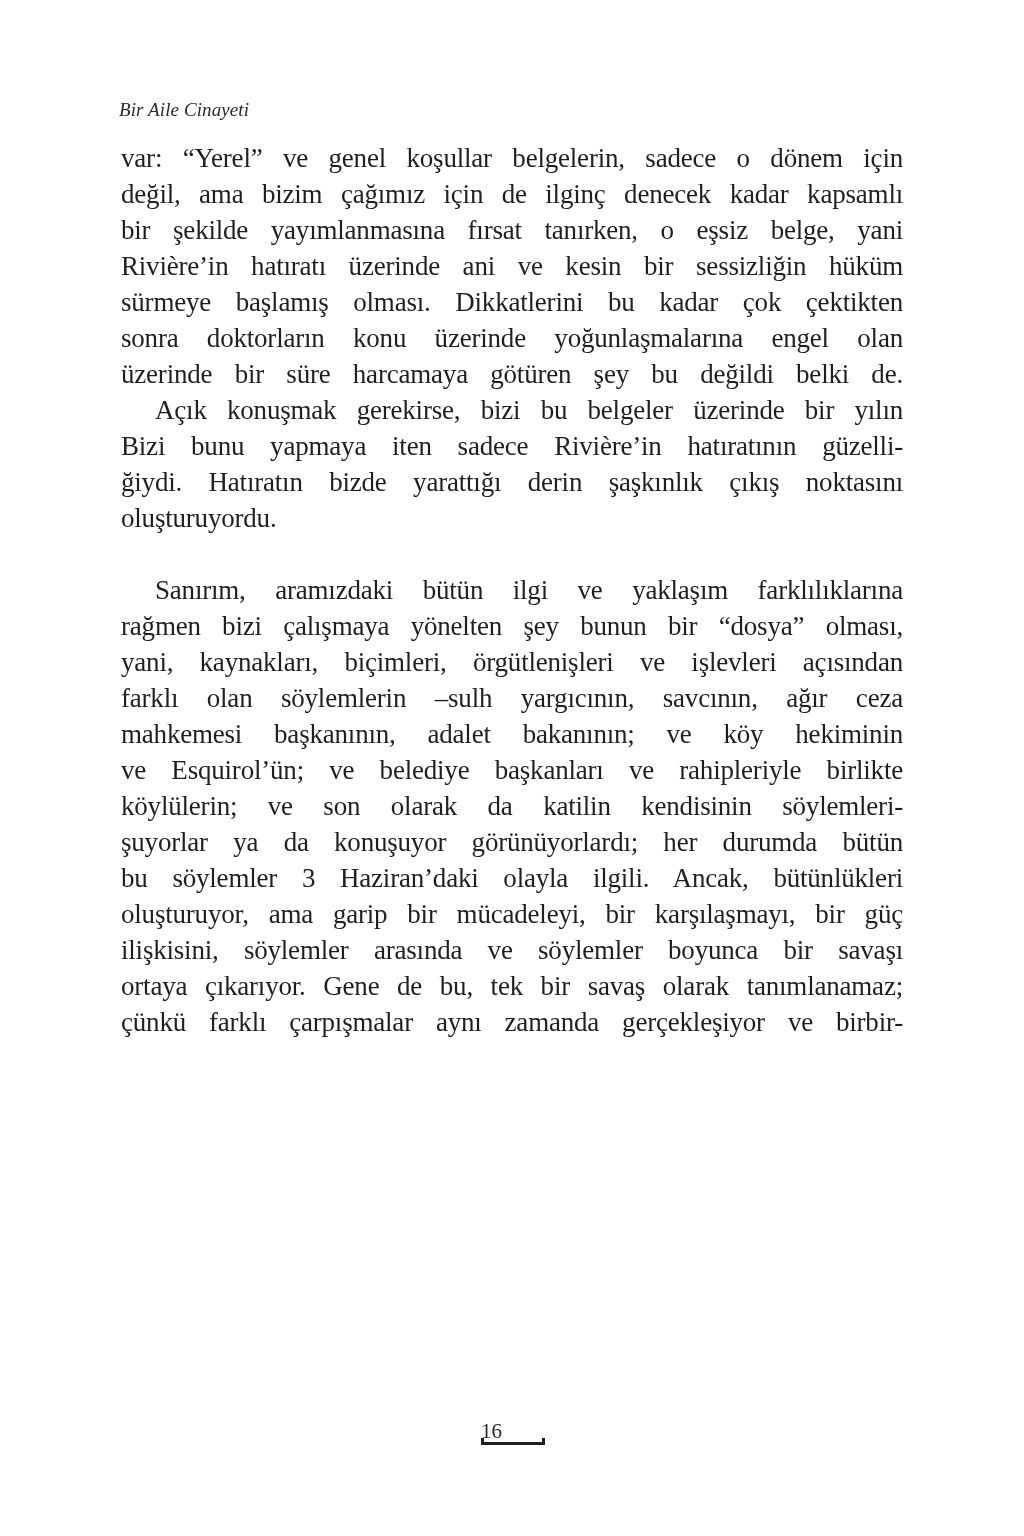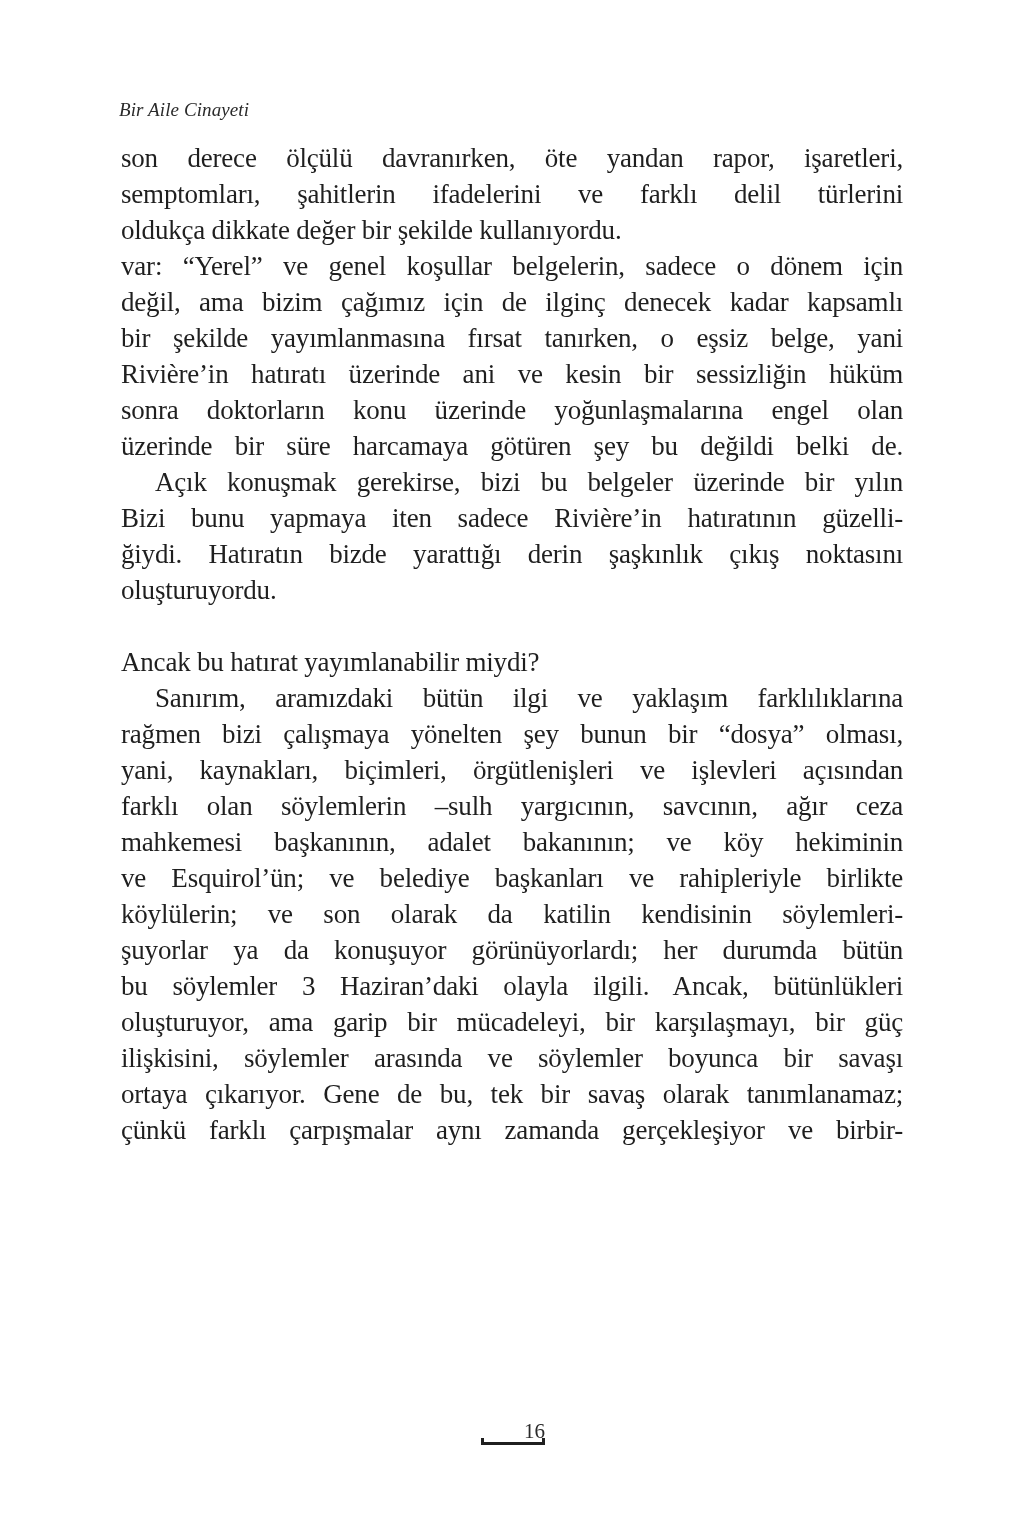--- a/index.html
+++ b/index.html
@@ -64,21 +64,21 @@
       left: 481px;
       top: 1420px;
       width: 64px;
       height: 30px;
     }
     .page-number {
       position: absolute;
       left: 0;
       top: 0;
       width: 64px;
-      text-align: right;
+      text-align: left;
       font-size: 21px;
       line-height: 22px;
       color: #2a2a2a;
     }
     .page-bar {
       position: absolute;
       left: 0;
       top: 22px;
       width: 64px;
       height: 3px;
@@ -98,47 +98,40 @@
   </style>
 </head>
 <body>
 
 <div class="page">
 
   <div class="running-header">Bir Aile Cinayeti</div>
 
   <div class="body-text">
 
-    <div>
-      <span class="line">son derece ölçülü davranırken, öte yandan rapor, işaretleri,</span>
-      <span class="line">semptomları, şahitlerin ifadelerini ve farklı delil türlerini</span>
-      <span class="line last">oldukça dikkate değer bir şekilde kullanıyordu.</span>
-    </div>
 
     <div>
       <span class="line">var: “Yerel” ve genel koşullar belgelerin, sadece o dönem için</span>
       <span class="line">değil, ama bizim çağımız için de ilginç denecek kadar kapsamlı</span>
       <span class="line">bir şekilde yayımlanmasına fırsat tanırken, o eşsiz belge, yani</span>
       <span class="line">Rivière’in hatıratı üzerinde ani ve kesin bir sessizliğin hüküm</span>
+      <span class="line">sürmeye başlamış olması. Dikkatlerini bu kadar çok çektikten</span>
       <span class="line">sonra doktorların konu üzerinde yoğunlaşmalarına engel olan</span>
     </div>
 
     <div>
       <span class="line">üzerinde bir süre harcamaya götüren şey bu değildi belki de.</span>
       <span class="line indent">Açık konuşmak gerekirse, bizi bu belgeler üzerinde bir yılın</span>
       <span class="line">Bizi bunu yapmaya iten sadece Rivière’in hatıratının güzelli-</span>
       <span class="line">ğiydi. Hatıratın bizde yarattığı derin şaşkınlık çıkış noktasını</span>
       <span class="line last">oluşturuyordu.</span>
     </div>
 
     <span class="blank"></span>
 
-    <div>
-      <span class="line last">Ancak bu hatırat yayımlanabilir miydi?</span>
-    </div>
 
     <div>
       <span class="line indent">Sanırım, aramızdaki bütün ilgi ve yaklaşım farklılıklarına</span>
       <span class="line">rağmen bizi çalışmaya yönelten şey bunun bir “dosya” olması,</span>
       <span class="line">yani, kaynakları, biçimleri, örgütlenişleri ve işlevleri açısından</span>
       <span class="line">farklı olan söylemlerin –sulh yargıcının, savcının, ağır ceza</span>
       <span class="line">mahkemesi başkanının, adalet bakanının; ve köy hekiminin</span>
       <span class="line">ve Esquirol’ün; ve belediye başkanları ve rahipleriyle birlikte</span>
       <span class="line">köylülerin; ve son olarak da katilin kendisinin söylemleri-</span>
       <span class="line">şuyorlar ya da konuşuyor görünüyorlardı; her durumda bütün</span>

